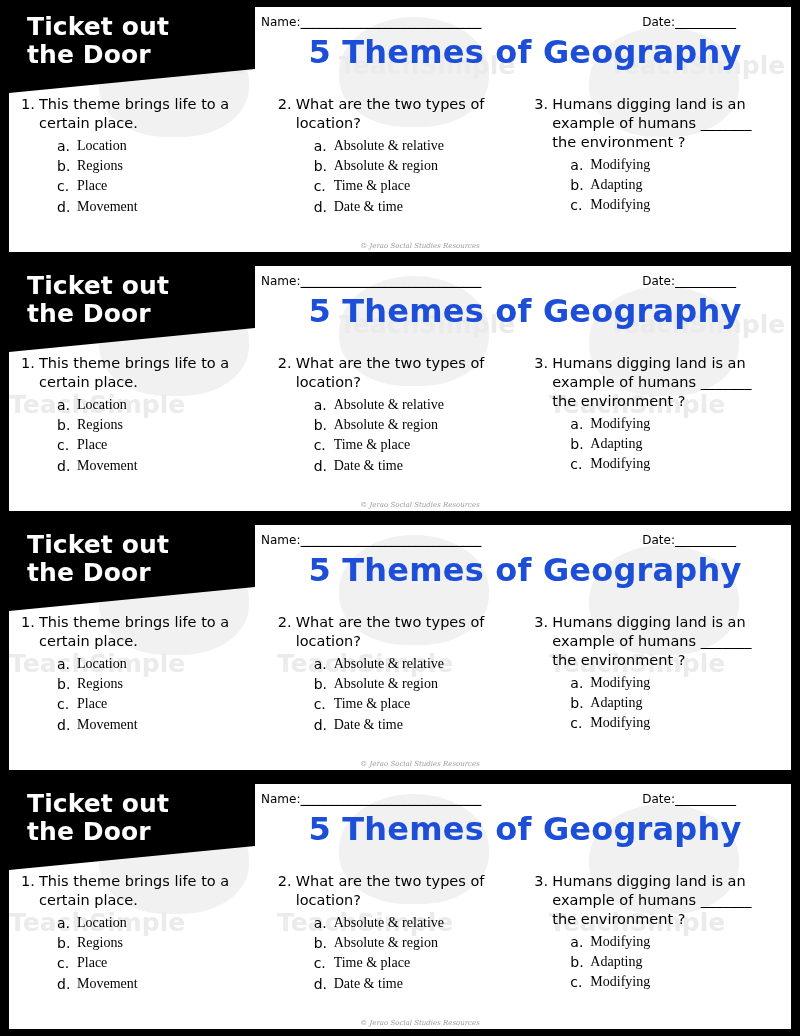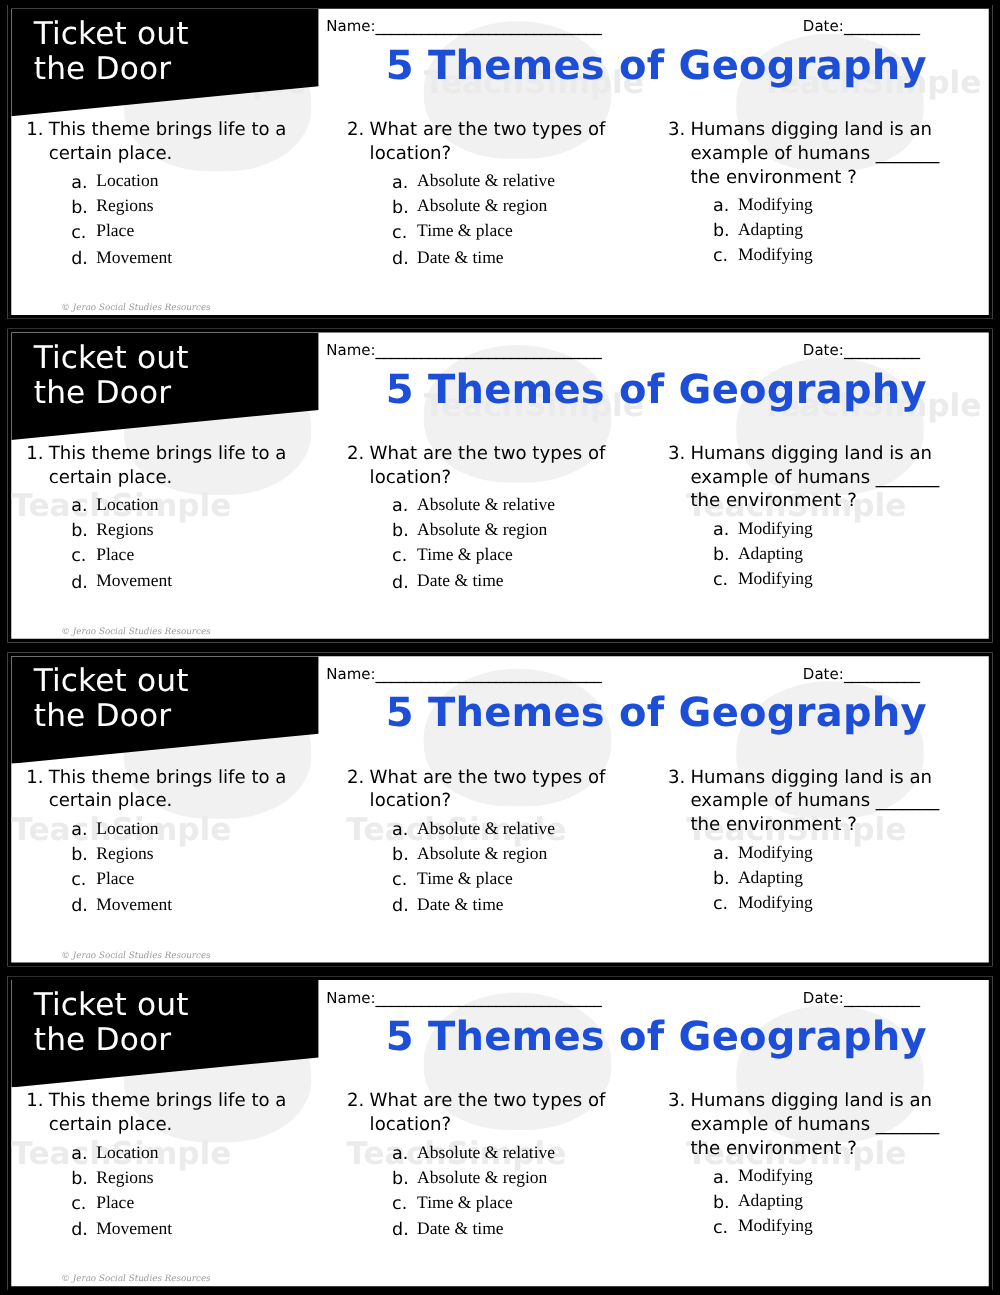--- a/index.html
+++ b/index.html
@@ -44,21 +44,21 @@
     background: #000000;
     color: #ffffff;
     clip-path: polygon(0 0, 100% 0, 100% 72%, 0 100%);
     padding: 6px 10px 0 18px;
     z-index: 3;
   }
   .banner-title {
     font-family: "DejaVu Sans", sans-serif;
     font-size: 25px;
     line-height: 1.12;
-    font-weight: 400;
+    font-weight: 700;
     letter-spacing: 0.1px;
     color: #ffffff;
     white-space: pre-line;
   }
 
   
   .meta-row {
     position: absolute;
     left: 252px;
     right: 8px;
@@ -74,21 +74,21 @@
     align-items: baseline;
     white-space: nowrap;
   }
   .meta-label { font-size: 12px; color: #000; }
   .meta-line {
     display: inline-block;
     letter-spacing: -1px;
     color: #000;
     font-size: 14px;
   }
-  .name-item .meta-line { width: 290px; overflow: hidden; }
+  .name-item .meta-line { width: 290px; overflow: hidden; font-weight: bold; }
   .date-item .meta-line { width: 108px; overflow: hidden; }
 
   .heading {
     position: absolute;
     left: 250px;
     right: 0;
     top: 26px;
     text-align: center;
     font-size: 32px;
     font-weight: 700;
@@ -135,21 +135,21 @@
 
   .q1 .choices { padding-left: 22px; }
   .q2 .choices { padding-left: 22px; }
   .q3 .choices { padding-left: 22px; }
 
   .footer-credit {
     position: absolute;
     left: 0;
     right: 0;
     bottom: 2px;
-    text-align: left;
+    text-align: center;
     font-family: "DejaVu Serif", serif;
     font-style: italic;
     font-size: 7px;
     color: #9a9a9a;
     z-index: 4;
     margin-left: 40px;
   }
 
   
   .wm {

